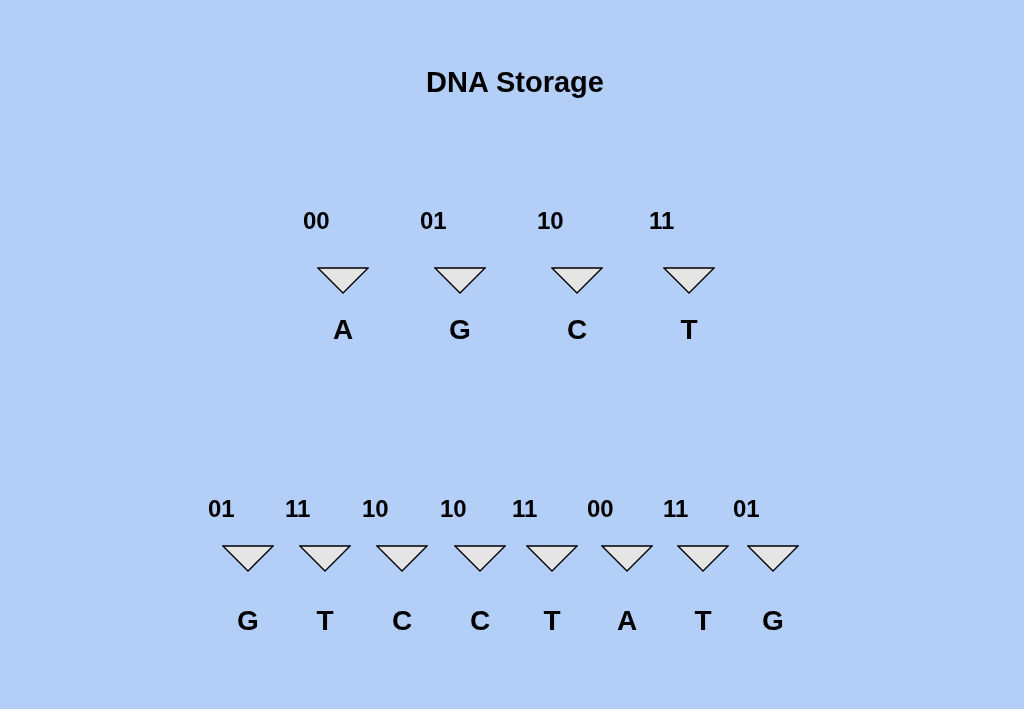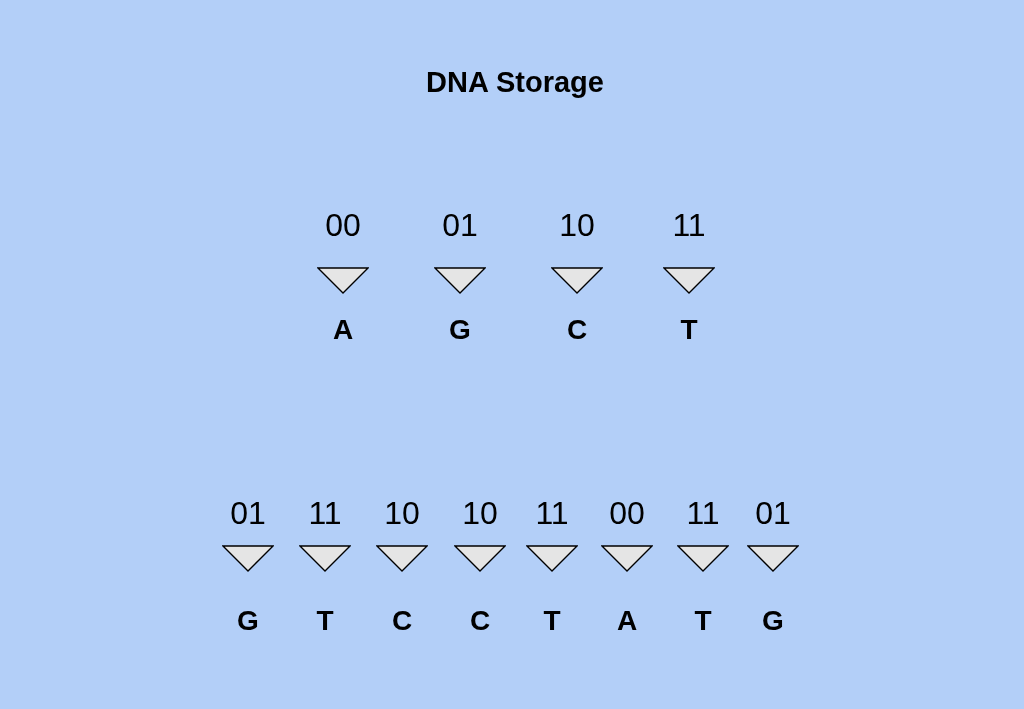--- a/index.html
+++ b/index.html
@@ -9,21 +9,21 @@
       position: relative;
       overflow: hidden;
       font-family: "Liberation Sans", sans-serif;
       color: #000;
     }
     .title {
       position: absolute; left: 0; width: 1030px; top: 66px;
       text-align: center; font-weight: bold; font-size: 29px;
     }
     .cell { position: absolute; width: 80px; margin-left: -40px; text-align: center; }
-    .bits { position: absolute; left: 0; width: 80px; text-align: center; font-weight: normal; font-size: 32px; }
+    .bits { position: absolute; left: 0; width: 80px; text-align: left; font-weight: bold; font-size: 24px; }
     .base { position: absolute; left: 0; width: 80px; text-align: center; font-weight: bold; font-size: 28px; }
     .tri { position: absolute; left: 14px; width: 52px; height: 28px; }
   </style>
 </head>
 <body>
 
 <div class="title">DNA Storage</div>
 
 <div id="mapping-row">
     <div class="cell" style="left: 343px; top: 0px;">

